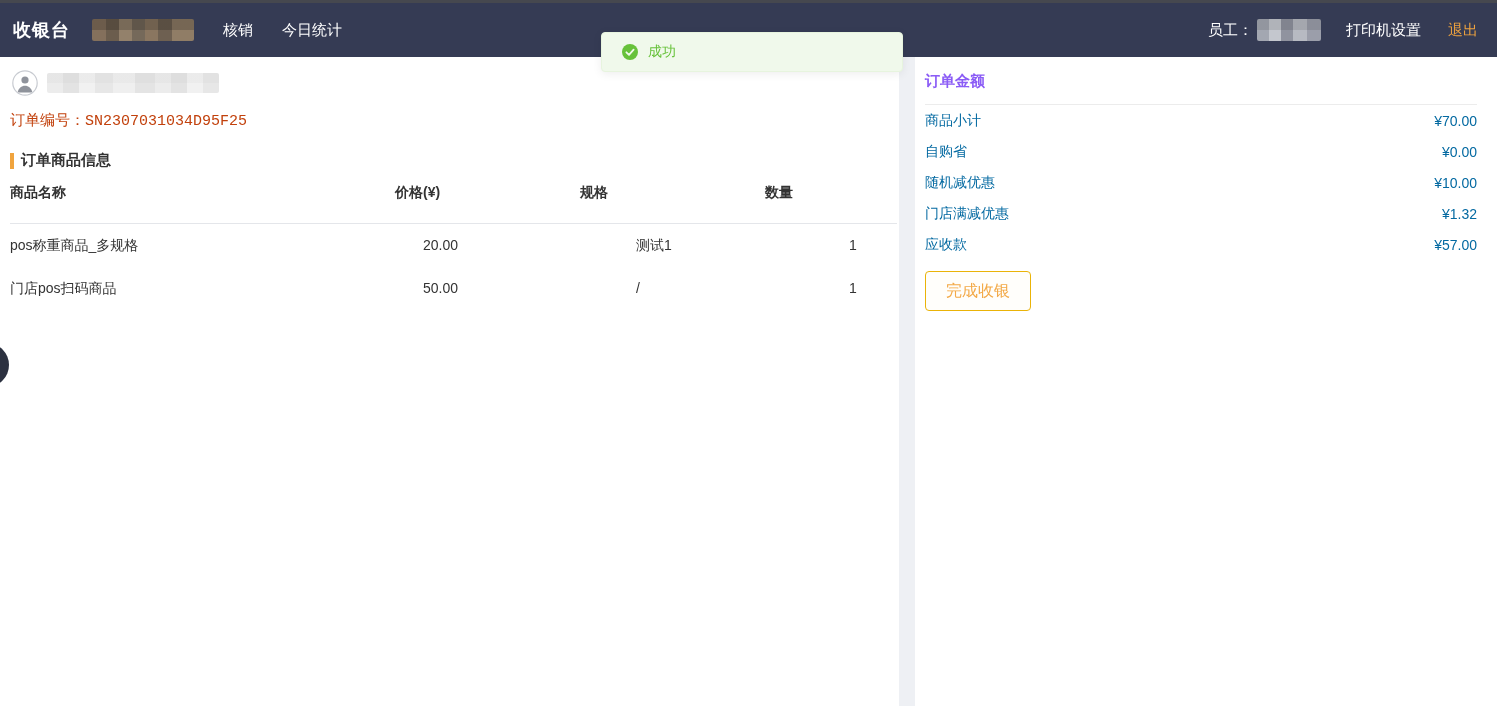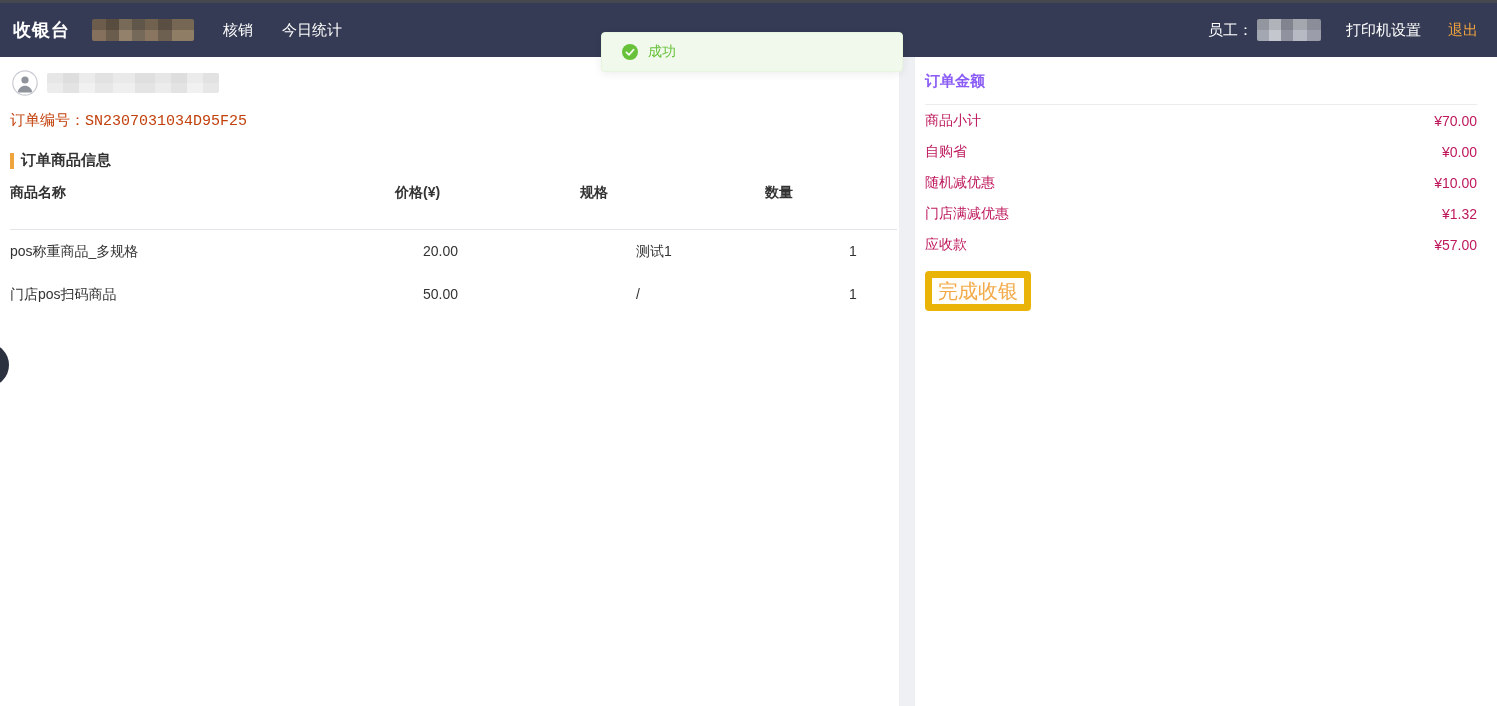--- a/index.html
+++ b/index.html
@@ -49,31 +49,31 @@
       repeating-linear-gradient(0deg, rgba(255,255,255,0) 0 10px, rgba(0,0,0,0.025) 10px 20px),
       repeating-linear-gradient(90deg,#ececec 0 16px,#e3e3e3 16px 32px,#f1f1f1 32px 48px,#e7e7e7 48px 66px,#efefef 66px 88px,#e4e4e4 88px 108px); }
   .order-no-row { margin-top:15px; font-size:15px; color:#c2410c;font-family:Liberation Mono, monospace; }
   .section-header { display:flex; align-items:center; margin-top:21px; }
   .section-bar { width:4px; height:16px; background:#f0a43e; margin-right:7px; }
   .section-title { font-size:15px; font-weight:bold; color:#333; }
 
   .items-table { margin-top:14px; width:887px; }
   .thead, .trow { display:grid; grid-template-columns:385px 185px 185px 1fr;
     font-size:14px; color:#333; }
-  .thead { font-weight:bold; padding-bottom:27px; border-bottom:1px solid #e4e6ea; }
+  .thead { font-weight:bold; padding-bottom:21px; border-bottom:1px solid #e4e6ea; }
   .trow { padding:13px 0 12px;gap:28px; }
 
   
   .summary-title { font-size:15px; font-weight:bold; color:#8b5cf6;
     padding:3px 0 13px; border-bottom:1px solid #ececec; }
   .sum-row { display:flex; justify-content:space-between; align-items:center;
-    height:31px; font-size:14px; color:#be185d; }
+    height:31px; font-size:14px; color:#0369a1; }
   .sum-row:first-of-type { margin-top:3px; }
   .checkout-btn { margin-top:11px; width:106px; height:40px; background:#fffefb;
-    border:7px solid #eab308; border-radius:4px; color:#f3a947; font-size:20px;
+    border:1px solid #eab308; border-radius:4px; color:#f3a947; font-size:16px;
     font-family:inherit; cursor:pointer;text-align:center; }
 
   
   .float-ball { position:absolute; left:-35px; top:286px; width:44px; height:44px;
     border-radius:50%; background:#2c3140; z-index:4; cursor:pointer; }
 </style>
 </head>
 <body>
 
 <div class="top-strip"></div>

